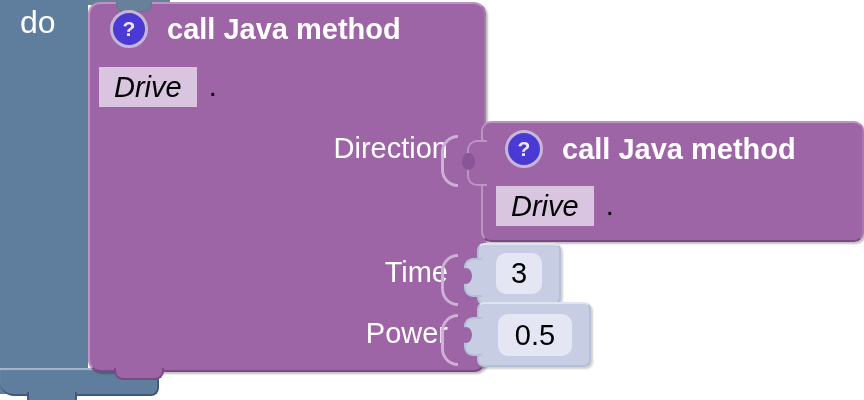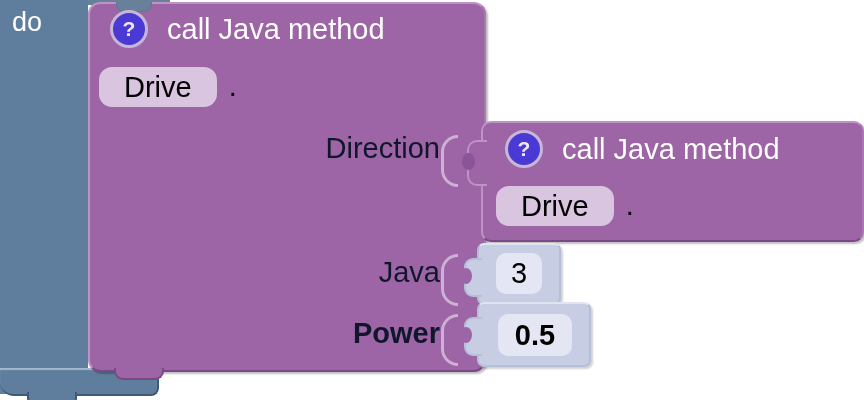--- a/index.html
+++ b/index.html
@@ -4,21 +4,21 @@
 <style>
   html,body{margin:0;padding:0;background:#fff;}
   .stage{
     position:relative;width:864px;height:400px;background:#ffffff;
     overflow:hidden;font-family:"Liberation Sans",sans-serif;
     -webkit-font-smoothing:antialiased;
   }
   
   .blue-sliver{position:absolute;left:84px;top:0;width:86px;height:5px;background:#68809a;z-index:0;}
   .blue-col{position:absolute;left:0;top:0;width:88px;height:394px;background:#5f7e9e;z-index:0;}
-  .do-label{position:absolute;left:12px;top:5px;z-index:1;color:#fff;font-size:27px;line-height:34px;}
+  .do-label{position:absolute;left:20px;top:5px;z-index:1;color:#fff;font-size:32px;line-height:34px;}
   .blue-bar{
     position:absolute;left:0;top:368px;width:157px;height:26px;background:#5f7e9e;
     border-right:2px solid #3d5a78;border-bottom:2px solid #3d5a78;
     border-radius:0 0 8px 14px;box-shadow:inset 0 2px 1px rgba(255,255,255,.45);z-index:0;
   }
   .blue-tab{
     position:absolute;left:27px;top:392px;width:46px;height:14px;background:#5f7e9e;
     border:2px solid #3d5a78;border-top:none;border-radius:0 0 10px 10px;z-index:0;
   }
   
@@ -38,36 +38,36 @@
     border:2px solid #7b4886;border-top:none;border-radius:0 0 9px 9px;
   }
   .hrow{position:absolute;display:flex;align-items:center;gap:19px;height:40px;}
   .outer-block .hrow{left:20px;top:5px;}
   .inner-block .hrow{left:22px;top:6px;}
   .help-icon{
     width:32px;height:32px;border-radius:50%;background:#4a39d2;border:3px solid #c6b6d8;
     color:#ece6f8;font-size:21px;font-weight:bold;line-height:32px;text-align:center;
     flex:0 0 auto;cursor:pointer;
   }
-  .btitle{color:#fff;font-size:29px;white-space:nowrap;}
+  .btitle{color:#fff;font-size:29px;white-space:nowrap;font-weight:bold;}
   .frow{position:absolute;display:flex;align-items:center;gap:12px;height:42px;}
   .outer-block .frow{left:9px;top:62px;}
   .inner-block .frow{left:13px;top:62px;}
   .field{
     background:#d9c5e0;color:#000;font-size:29px;line-height:34px;
-    padding:3px 25px;border-radius:13px;white-space:nowrap;
+    padding:3px 15px;border-radius:0;white-space:nowrap;font-style:italic;
   }
   .dot{color:#000;font-size:29px;align-self:flex-end;padding-bottom:5px;}
   .param{
     position:absolute;left:0;width:350px;text-align:right;
-    color:#0f172a;font-size:29px;line-height:34px;
+    color:#ffffff;font-size:29px;line-height:34px;padding-left:8px;
   }
   .param-direction{top:127px;}
   .param-time{top:251px;}
-  .param-power{top:312px;font-weight:bold;}
+  .param-power{top:312px;}
   .socket{
     position:absolute;left:351px;width:14px;height:46px;
     border:3px solid #ccb0d5;border-right:none;border-radius:23px 0 0 23px;
   }
   .socket-direction{top:131px;}
   .socket-time{top:250px;}
   .socket-power{top:310px;}
   .plug{
     position:absolute;left:-16px;top:17px;width:18px;height:42px;background:#9d64a6;
     border:2px solid #bd93c6;border-right:none;border-radius:10px 0 0 10px;
@@ -81,21 +81,21 @@
   .time-block{left:477px;top:243px;width:80px;height:58px;}
   .power-block{left:477px;top:302px;width:110px;height:61px;}
   .nblock .plug{left:-15px;top:13px;width:16px;height:35px;background:#c7cee3;
     border:2px solid #b5bfd8;border-right:none;border-radius:9px 0 0 9px;}
   .nblock .plug .bite{left:-6px;top:8px;width:12px;height:16px;background:#9d64a6;}
   .nfield{
     position:absolute;background:#e4e7f3;border-radius:10px;color:#000;font-size:29px;
     display:flex;align-items:center;justify-content:center;
   }
   .time-block .nfield{left:17px;top:8px;width:46px;height:41px;}
-  .power-block .nfield{left:19px;top:10px;width:74px;height:42px;font-weight:bold;}
+  .power-block .nfield{left:19px;top:10px;width:74px;height:42px;}
 </style>
 </head>
 <body>
 
 <div class="stage">
 
   <div class="blue-sliver"></div>
   <div class="blue-col"></div>
   <div class="do-label">do</div>
   <div class="blue-bar"></div>
@@ -108,21 +108,21 @@
       <div class="help-icon">?</div>
       <div class="btitle">call Java method</div>
     </div>
 
     <div class="frow">
       <div class="field">Drive</div>
       <div class="dot">.</div>
     </div>
 
     <div class="param param-direction">Direction</div>
-    <div class="param param-time">Java</div>
+    <div class="param param-time">Time</div>
     <div class="param param-power">Power</div>
 
     <div class="socket socket-direction"></div>
     <div class="socket socket-time"></div>
     <div class="socket socket-power"></div>
 
     <div class="tab-bottom"></div>
   </div>
 
   <div class="pblock inner-block">

